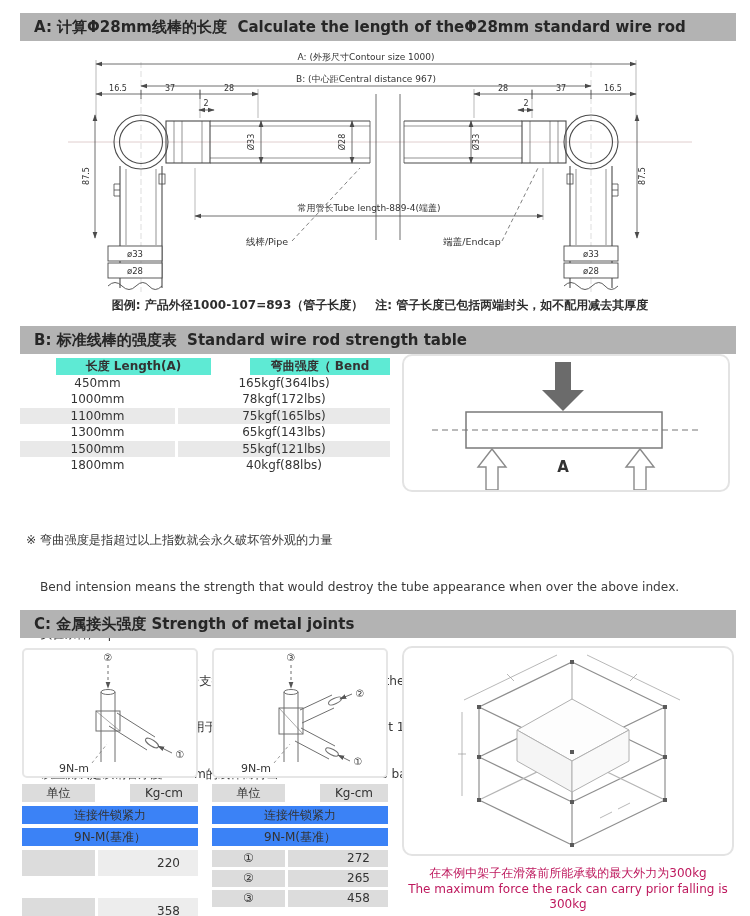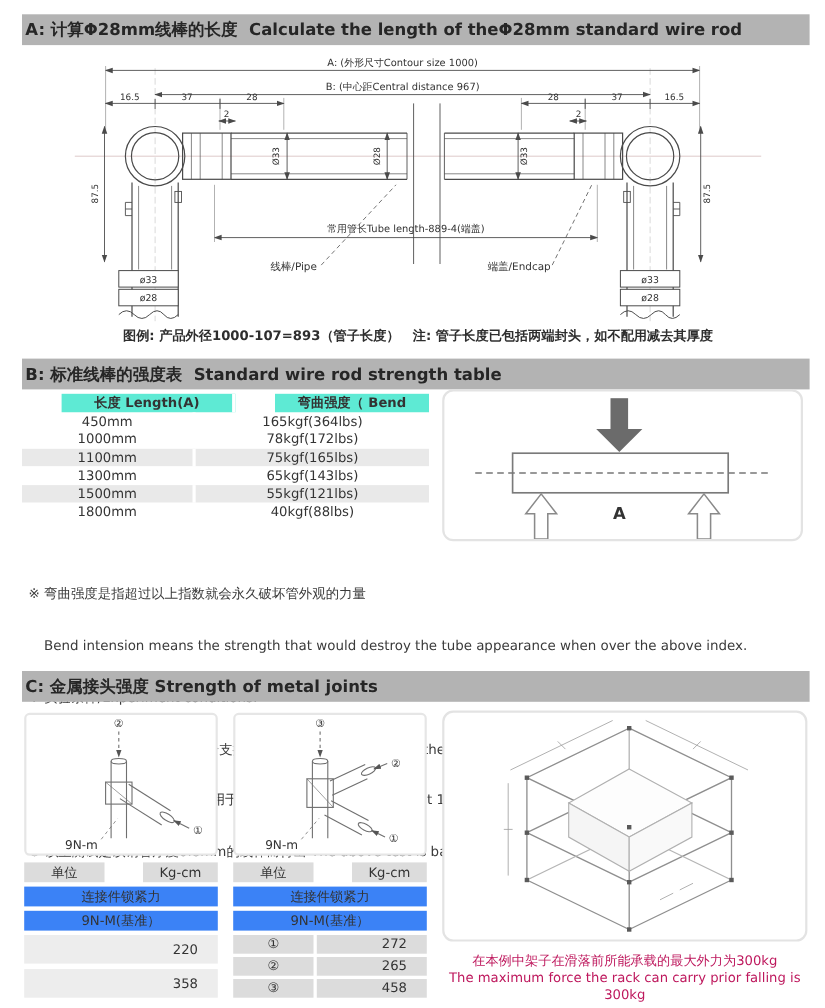--- a/index.html
+++ b/index.html
@@ -1,19 +1,19 @@
 <!DOCTYPE html>
 <html><head>
 <meta charset="utf-8">
 <style>
   html,body{margin:0;padding:0;background:#fff;}
   .page{position:relative;width:750px;height:916px;background:#ffffff;overflow:hidden;
         font-family:"DejaVu Sans","Liberation Sans",sans-serif;color:#333;}
   .bar{position:absolute;left:20px;width:716px;height:28px;background:#b3b3b3;color:#262626;
-       font-weight:bold;font-size:15px;line-height:28px;padding-left:3px;box-sizing:border-box;
+       font-weight:bold;font-size:15px;line-height:28px;padding-left:14px;box-sizing:border-box;
        white-space:pre-wrap;}
   #bar-a{top:13px}#bar-b{top:326px}#bar-c{top:610px}
   .acap{position:absolute;left:55px;top:297px;width:650px;text-align:center;font-weight:bold;
         font-size:12px;color:#2e2e2e;white-space:pre-wrap;}
   
   .btable{position:absolute;left:20px;top:358px;width:370px;font-size:12px;color:#333;}
   .btable .row{display:flex;height:16.5px;line-height:16.5px;text-align:center;}
   .btable .c1{width:158px;border-right:3px solid #fff;box-sizing:border-box;}
   .btable .c2{flex:1;}
   .btable .hd .c1,.btable .hd .c2{background:#5eead4;font-weight:bold;margin-left:36px;}
@@ -31,21 +31,21 @@
   
   .ctable{position:absolute;width:176px;font-size:12px;color:#333;top:784px;}
   #ctable1{left:22px}#ctable2{left:212px}
   .crow{display:flex;}
   .cell{background:#dcdcdc;text-align:center;box-sizing:border-box;}
   .cl{width:73px;margin-right:3px;}
   .cr{flex:1;}
   .cspan{width:100%;background:#3b82f6;text-align:center;}
   .h18{height:18px;line-height:18px;margin-bottom:4px;gap:32px;}
   .h17{height:17px;line-height:17px;margin-bottom:3px;}
-  .h26{height:26px;line-height:26px;margin-bottom:5px;flex-direction:column;}
+  .h26{height:26px;line-height:26px;margin-bottom:22px;}
   .val{text-align:right;padding-right:18px;}
   .lite{background:#ededed;}
   .cubebox{position:absolute;left:402px;top:646px;width:332px;height:210px;border:2px solid #e3e3e3;
            border-radius:10px;box-sizing:border-box;background:#fff;}
   .cubecap{position:absolute;left:402px;top:866px;width:332px;text-align:center;font-size:12px;
            line-height:15.5px;color:#be185d;}
   svg text{fill:#333;}
 </style>
 </head>
 <body>

